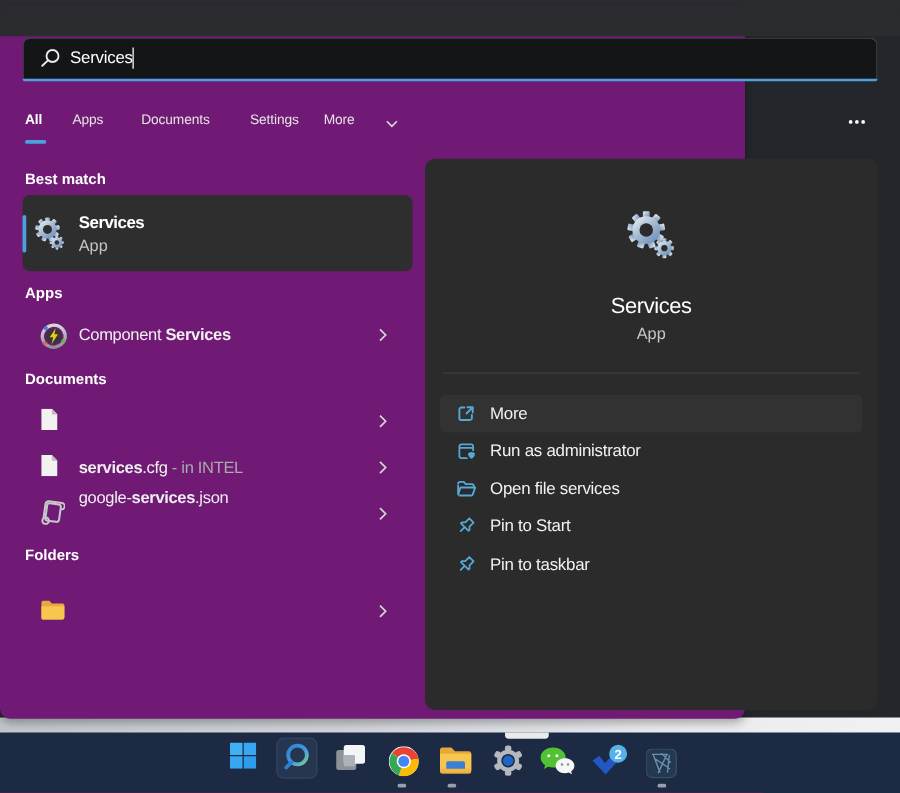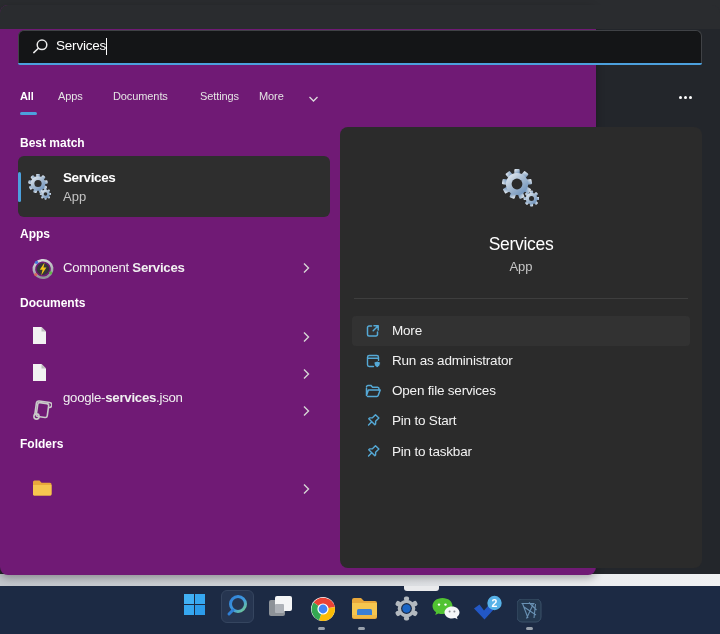--- a/index.html
+++ b/index.html
@@ -226,20 +226,21 @@
     <path d="M8.5 0 L13 4.5 H8.5 Z" fill="#bdbdbd"></path>
   </svg>
   <svg class="chev" style="top:326px" viewBox="0 0 12 12">
       <path d="M4 1.5 L8.5 6 L4 10.5" fill="none" stroke="#d5d5d5" stroke-width="1.4"></path>
     </svg>
 
   <svg class="abs" style="left:33px;top:359px" width="13" height="17" viewBox="0 0 13 17">
     <path d="M0 0 h8.5 L13 4.5 V17 H0 Z" fill="#f2f2f2"></path>
     <path d="M8.5 0 L13 4.5 H8.5 Z" fill="#bdbdbd"></path>
   </svg>
+  <div class="row-t" style="top:361px"><b>services</b>.cfg <span class="dim">- in INTEL</span></div>
   <svg class="chev" style="top:363px" viewBox="0 0 12 12">
       <path d="M4 1.5 L8.5 6 L4 10.5" fill="none" stroke="#d5d5d5" stroke-width="1.4"></path>
     </svg>
 
   <svg class="abs" style="left:32px;top:394px" width="20" height="22" viewBox="0 0 20 22">
     <g fill="none" stroke="#c9c9c9" stroke-width="1.6">
       <path d="M6 2.5 h10.5 a2.5 2.5 0 0 1 0 5 v0 M6 2.5 a2.5 2.5 0 0 0-2.5 2.5 v11" transform="rotate(8 10 11)"></path>
       <rect x="5" y="4" width="11" height="14" rx="2" transform="rotate(8 10 11)"></rect>
       <circle cx="4.5" cy="17.5" r="2.6"></circle>
     </g>

